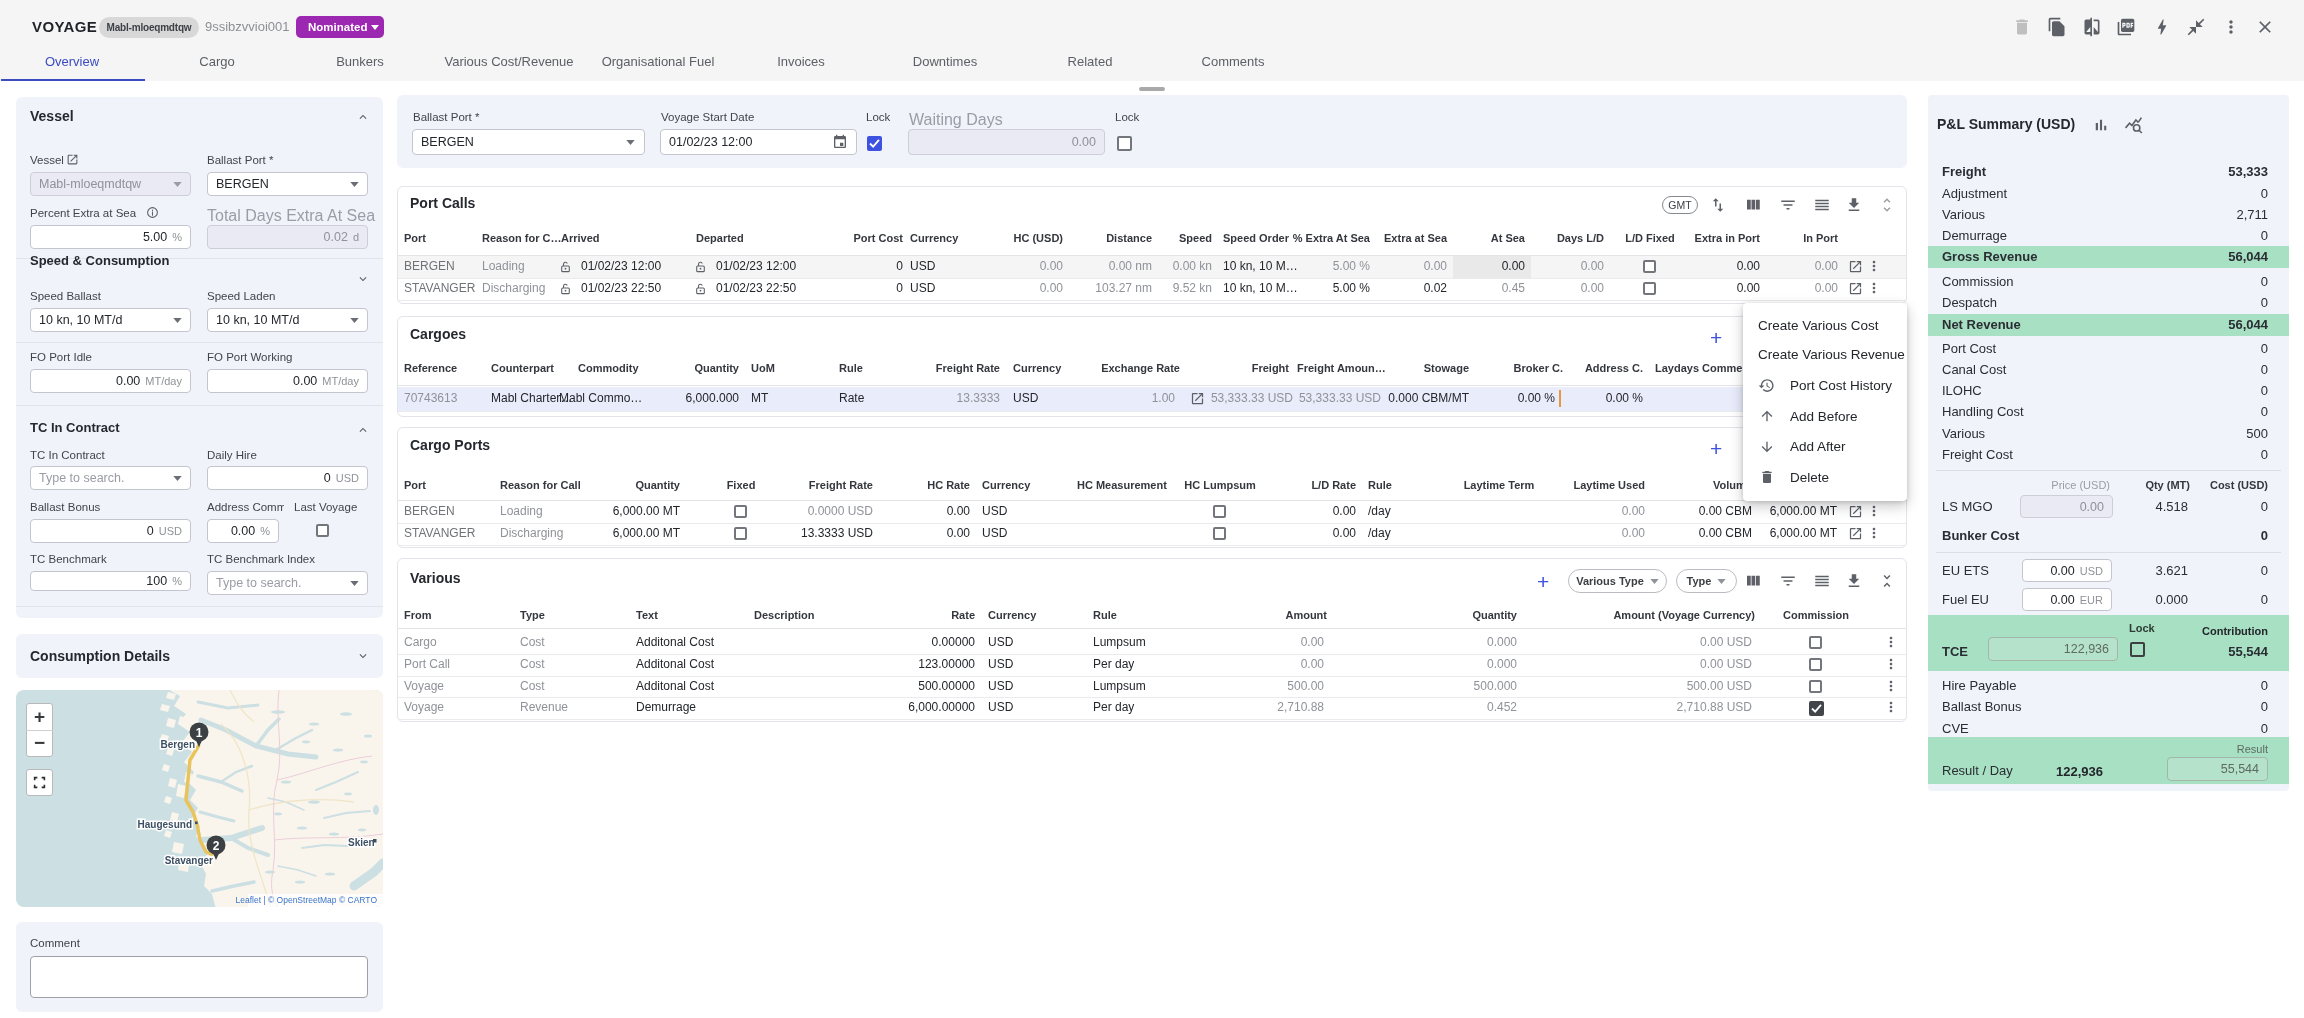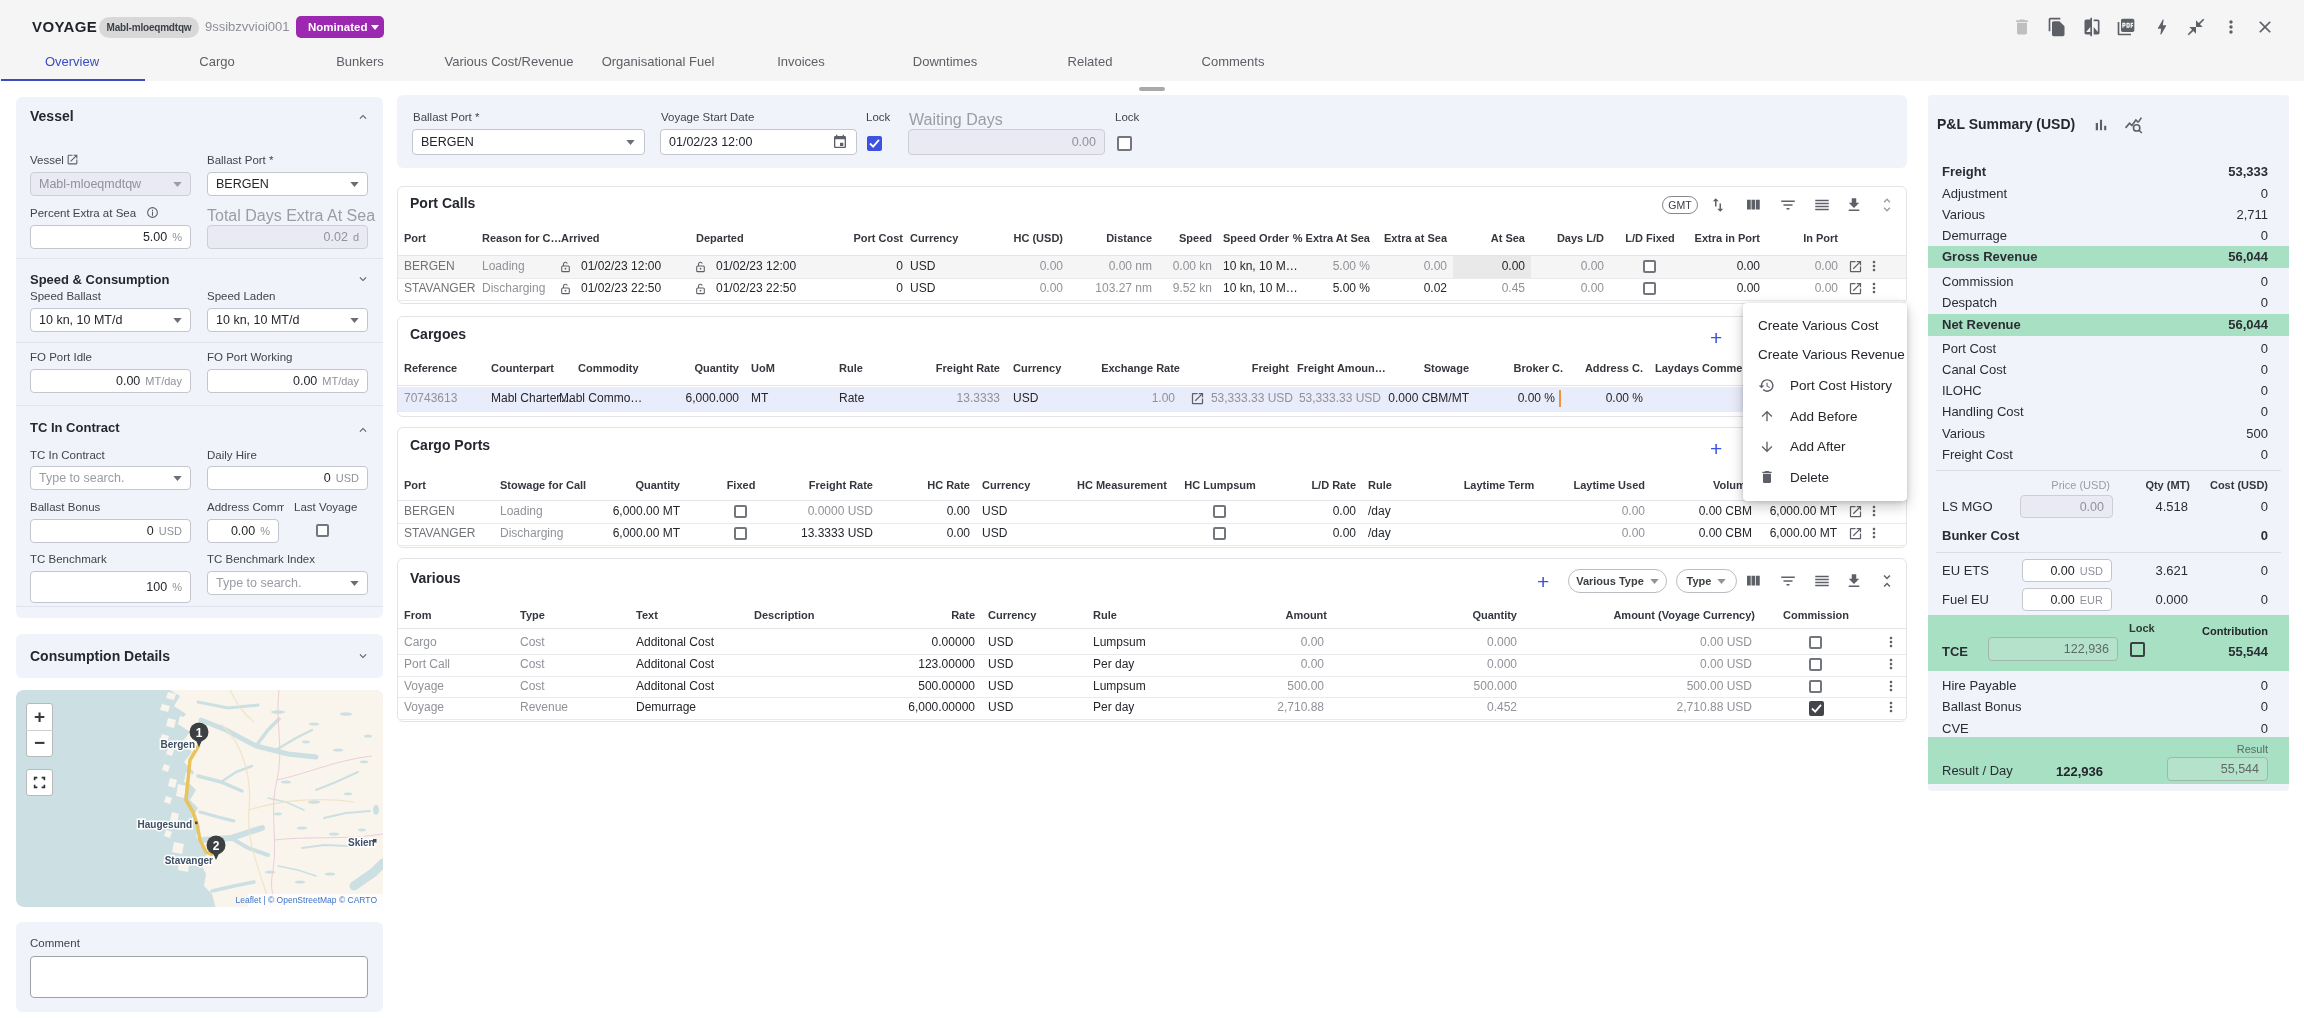--- a/index.html
+++ b/index.html
@@ -114,21 +114,21 @@
 <div class="ic" style="left:146px;top:206px">
       <svg width="13" height="13" viewBox="0 0 24 24" fill="none" stroke="#5d6067" stroke-width="2">
         <circle cx="12" cy="12" r="9"></circle>
         <path d="M12 11v6M12 7.5v1" stroke-linecap="round"></path>
       </svg>
     </div>
 <div class="lag" style="left:207px;top:207px">Total Days Extra At Sea</div>
 <div class="inp" style="left:30px;top:225px;width:161px;height:24px;justify-content:flex-end">5.00<span class="sfx">%</span></div>
 <div class="inp ind" style="left:207px;top:225px;width:161px;height:24px;justify-content:flex-end">0.02<span class="sfx">d</span></div>
 <div class="hr" style="left:16px;top:258px;width:367px;background:#e2e3ee"></div>
-<div class="sect" style="left:30px;top:272px">Speed &amp; Consumption</div>
+<div class="sect" style="left:30px;top:253px">Speed &amp; Consumption</div>
 <div class="ic" style="left:356px;top:272px">
       <svg width="14" height="14" viewBox="0 0 24 24" fill="#5d6067">
         <path d="M12 16l6-6-1.41-1.41L12 13.17 7.41 8.59 6 10z"></path>
       </svg>
     </div>
 <div class="lab" style="left:30px;top:290px">Speed Ballast</div>
 <div class="lab" style="left:207px;top:290px">Speed Laden</div>
 <div class="inp" style="left:30px;top:308px;width:161px;height:24px">10 kn, 10 MT/d<svg style="position:absolute;right:8px" width="9" height="5" viewBox="0 0 10 6">
         <path d="M0 0h10L5 6z" fill="#6a6d74"></path>
       </svg></div>
@@ -154,21 +154,21 @@
       </svg></div>
 <div class="inp" style="left:207px;top:466px;width:161px;height:24px;justify-content:flex-end">0<span class="sfx">USD</span></div>
 <div class="lab" style="left:30px;top:501px">Ballast Bonus</div>
 <div class="lab" style="left:207px;top:501px;width:77px;overflow:hidden">Address Commiss</div>
 <div class="lab" style="left:294px;top:501px">Last Voyage</div>
 <div class="inp" style="left:30px;top:519px;width:161px;height:24px;justify-content:flex-end">0<span class="sfx">USD</span></div>
 <div class="inp" style="left:207px;top:519px;width:72px;height:24px;justify-content:flex-end">0.00<span class="sfx">%</span></div>
 <div class="cb" style="left:316px;top:524px"></div>
 <div class="lab" style="left:30px;top:553px">TC Benchmark</div>
 <div class="lab" style="left:207px;top:553px">TC Benchmark Index</div>
-<div class="inp" style="left:30px;top:571px;width:161px;height:32px;justify-content:flex-end">100<span class="sfx">%</span></div>
+<div class="inp" style="left:30px;top:571px;width:161px;height:20px;justify-content:flex-end">100<span class="sfx">%</span></div>
 <div class="inp" style="left:207px;top:571px;width:161px;height:24px;color:#9a9ca4">Type to search.<svg style="position:absolute;right:8px" width="9" height="5" viewBox="0 0 10 6">
         <path d="M0 0h10L5 6z" fill="#6a6d74"></path>
       </svg></div>
 <div class="hr" style="left:16px;top:606px;width:367px;background:#e2e3ee"></div>
 
 <div class="lv" style="left:16px;top:634px;width:367px;height:44px"></div>
 <div class="a" style="left:30px;top:648px;font-size:14px;font-weight:700;color:#25282e">Consumption Details</div>
 <div class="ic" style="left:356px;top:649px">
       <svg width="14" height="14" viewBox="0 0 24 24" fill="#5d6067">
         <path d="M12 16l6-6-1.41-1.41L12 13.17 7.41 8.59 6 10z"></path>
@@ -483,21 +483,21 @@
 <div class="cg" style="right:923px;top:391px">53,333.33 USD</div>
 <div class="cl" style="right:835px;top:391px">0.000 CBM/MT</div>
 <div class="cl" style="right:749px;top:391px">0.00 %</div>
 <div class="a" style="left:1559px;top:390px;width:2px;height:17px;background:#e8963f"></div>
 <div class="cl" style="right:661px;top:391px">0.00 %</div>
 
 <div class="card" style="left:397px;top:427px;width:1510px;height:121px"></div>
 <div class="ct" style="left:410px;top:437px">Cargo Ports</div>
 <div class="a" style="left:1710px;top:437px;font-size:21px;color:#3d52e0;font-weight:400">+</div>
 <div class="hd" style="left:404px;top:479px">Port</div>
-<div class="hd" style="left:500px;top:479px">Stowage for Call</div>
+<div class="hd" style="left:500px;top:479px">Reason for Call</div>
 <div class="hd" style="right:1624px;top:479px">Quantity</div>
 <div class="hd" style="left:741px;top:479px;transform:translateX(-50%)">Fixed</div>
 <div class="hd" style="right:1431px;top:479px">Freight Rate</div>
 <div class="hd" style="right:1334px;top:479px">HC Rate</div>
 <div class="hd" style="left:982px;top:479px">Currency</div>
 <div class="hd" style="left:1077px;top:479px">HC Measurement</div>
 <div class="hd" style="left:1220px;top:479px;transform:translateX(-50%)">HC Lumpsum</div>
 <div class="hd" style="right:948px;top:479px">L/D Rate</div>
 <div class="hd" style="left:1368px;top:479px">Rule</div>
 <div class="hd" style="left:1499px;top:479px;transform:translateX(-50%)">Laytime Term</div>

